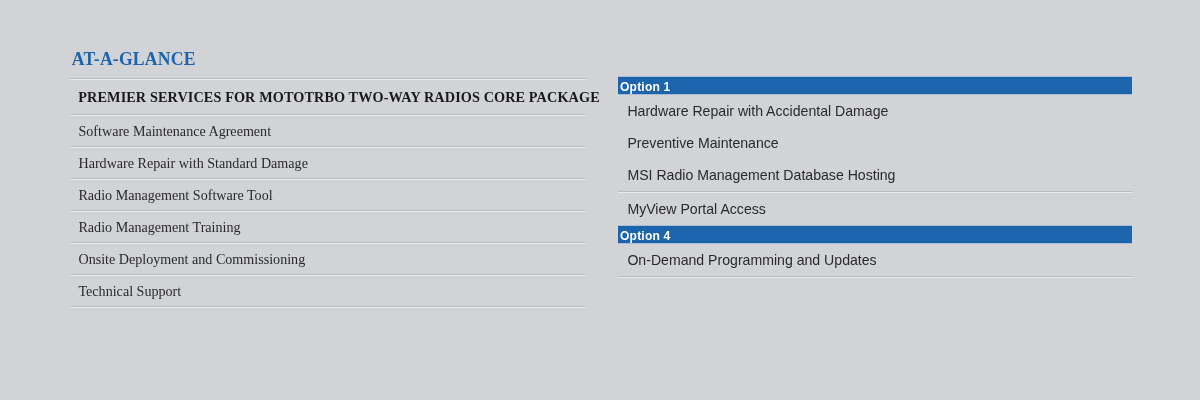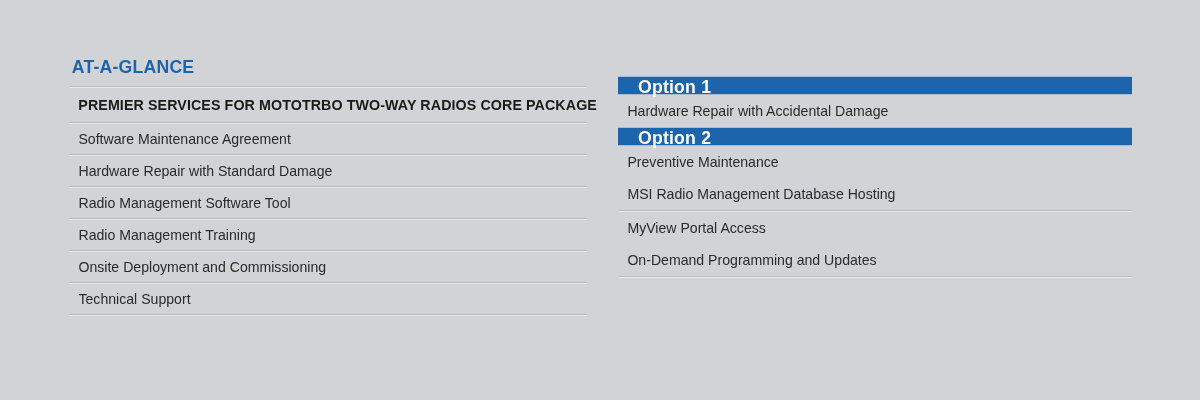--- a/index.html
+++ b/index.html
@@ -18,22 +18,23 @@
     position: relative;
     width: 1200px;
     height: 400px;
     background: #d1d3d6;
   }
 
   
   .left-col {
     position: absolute;
     left: 70px;
-    top: 54px;
+    top: 46px;
     width: 516px;
+    font-family: Liberation Serif, serif;
   }
 
   .at-a-glance {
     font-size: 19px;
     font-weight: bold;
     letter-spacing: 0.2px;
     color: #1c64ac;
     line-height: 26px;
     padding-left: 2px;
     margin-bottom: 6px;
@@ -76,26 +77,26 @@
   .right-col {
     position: absolute;
     left: 618px;
     top: 76px;
     width: 514px;
   }
 
   .opt-bar {
     background: #1c64ac;
     color: #ffffff;
-    font-size: 19px;
+    font-size: 13px;
     font-weight: bold;
     letter-spacing: 0.2px;
     height: 19px;
     line-height: 19px;
-    padding-left: 20px;
+    padding-left: 2px;
     box-sizing: border-box;
     width: 514px;
     border-top: 1px solid #a9bdd2;
     border-bottom: 1px solid #a9bdd2;
     white-space: nowrap;
   }
   .opt-bar span {
     display: inline-block;
     transform: scaleX(0.93);
     transform-origin: left center;
@@ -155,27 +156,27 @@
 
   </div>
 
   <div class="right-col">
 
     <div class="opt-bar">
       <span>Option 1</span>
     </div>
     <div class="opt-item">Hardware Repair with Accidental Damage</div>
 
-    <div class="opt-bar">
-      <span>Option 2</span>
-    </div>
     <div class="opt-item">Preventive Maintenance</div>
 
     <div class="opt-item">MSI Radio Management Database Hosting</div>
     <div class="rule-r"></div>
     <div class="opt-item">MyView Portal Access</div>
 
+    <div class="opt-bar">
+      <span>Option 4</span>
+    </div>
     <div class="opt-item">On-Demand Programming and Updates</div>
     <div class="rule-r"></div>
 
   </div>
 
 </div>
 
 </body></html>

